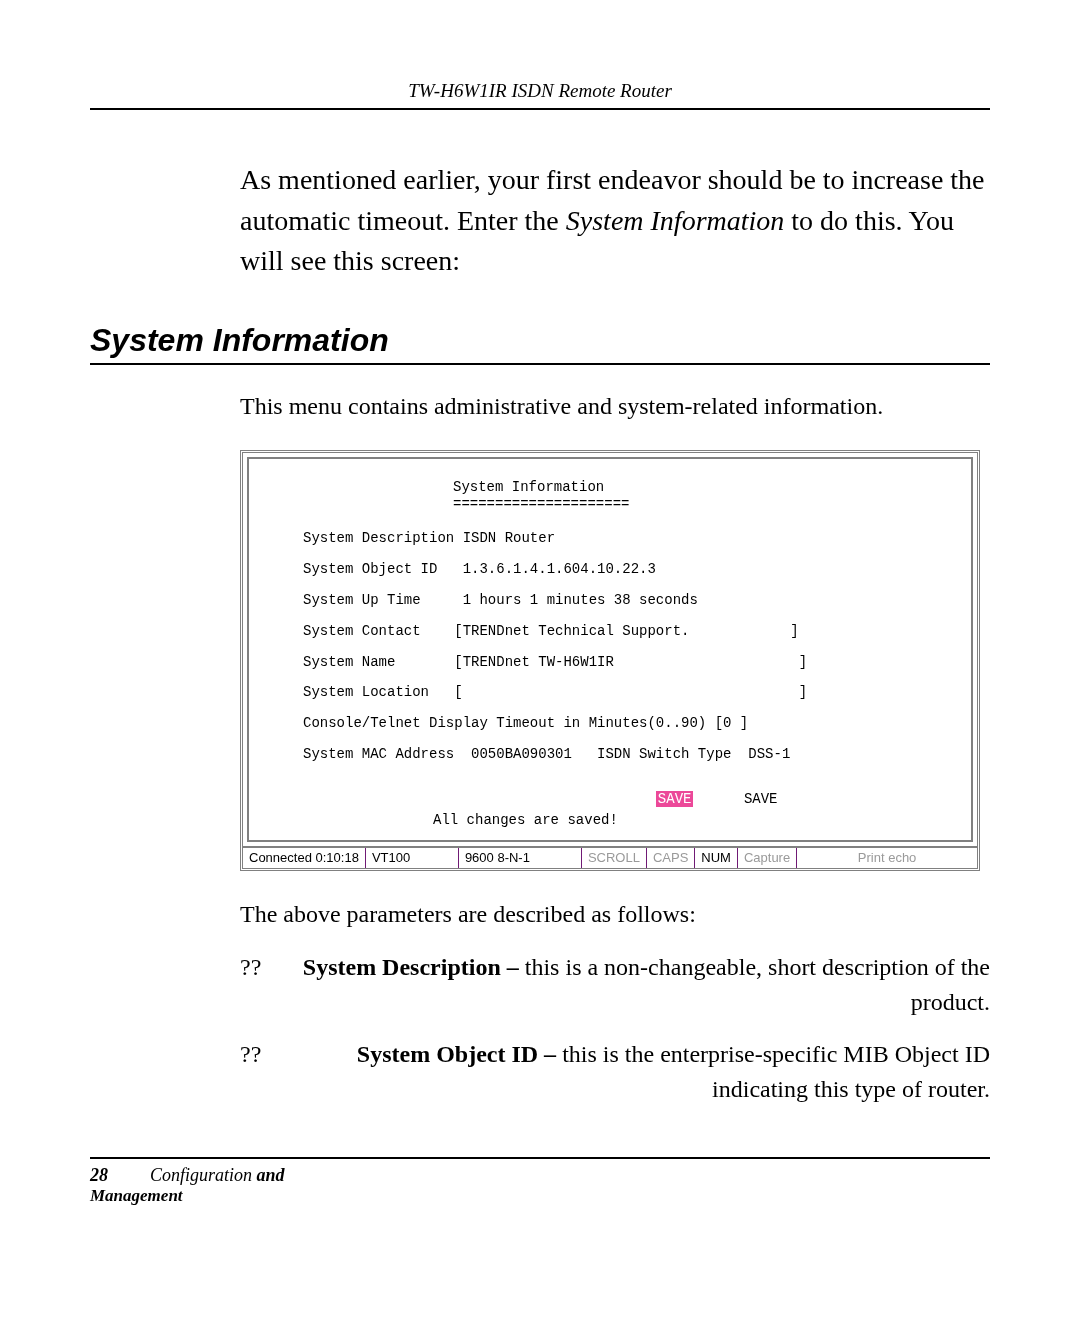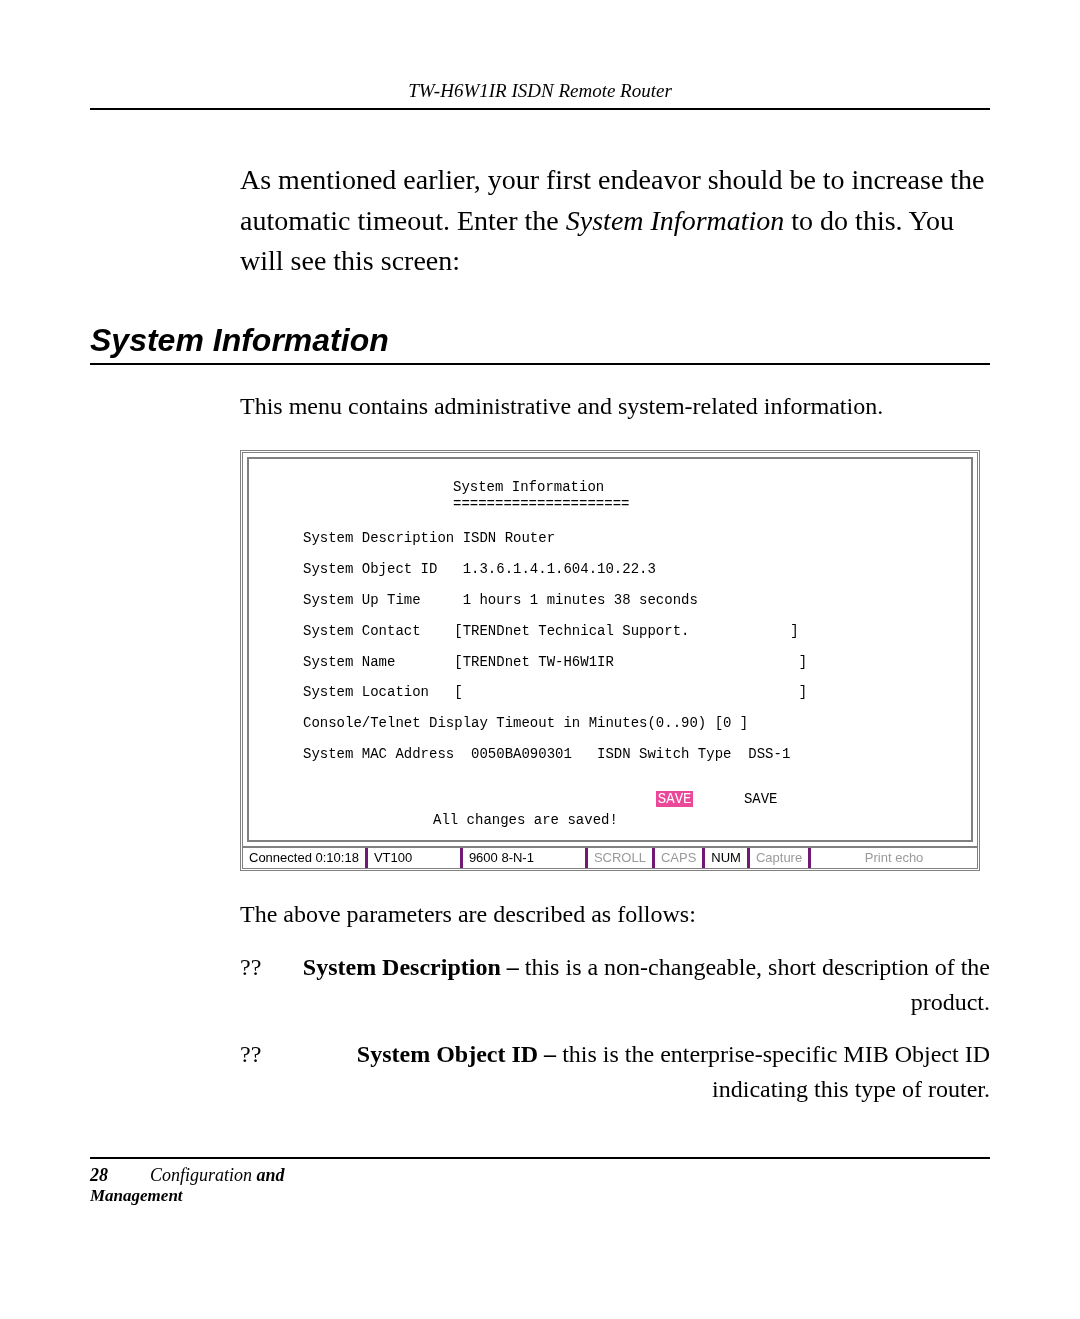--- a/index.html
+++ b/index.html
@@ -97,21 +97,21 @@
     margin-bottom: 6px;
   }
   .statusbar {
     display: flex;
     border-top: 2px solid #808080;
     font-family: Arial, Helvetica, sans-serif;
     font-size: 13px;
     color: #000;
   }
   .statusbar .cell {
-    border-right: 3px solid #701a75;
+    border-right: 1px solid #701a75;
     padding: 2px 6px;
     white-space: nowrap;
   }
   .statusbar .disabled { color: #9a9a9a; text-align: center; }
   .statusbar .last { border-right: none; flex: 1; }
   
   .body-after {
     margin-left: 150px;
     font-size: 24px;
     line-height: 1.45;

